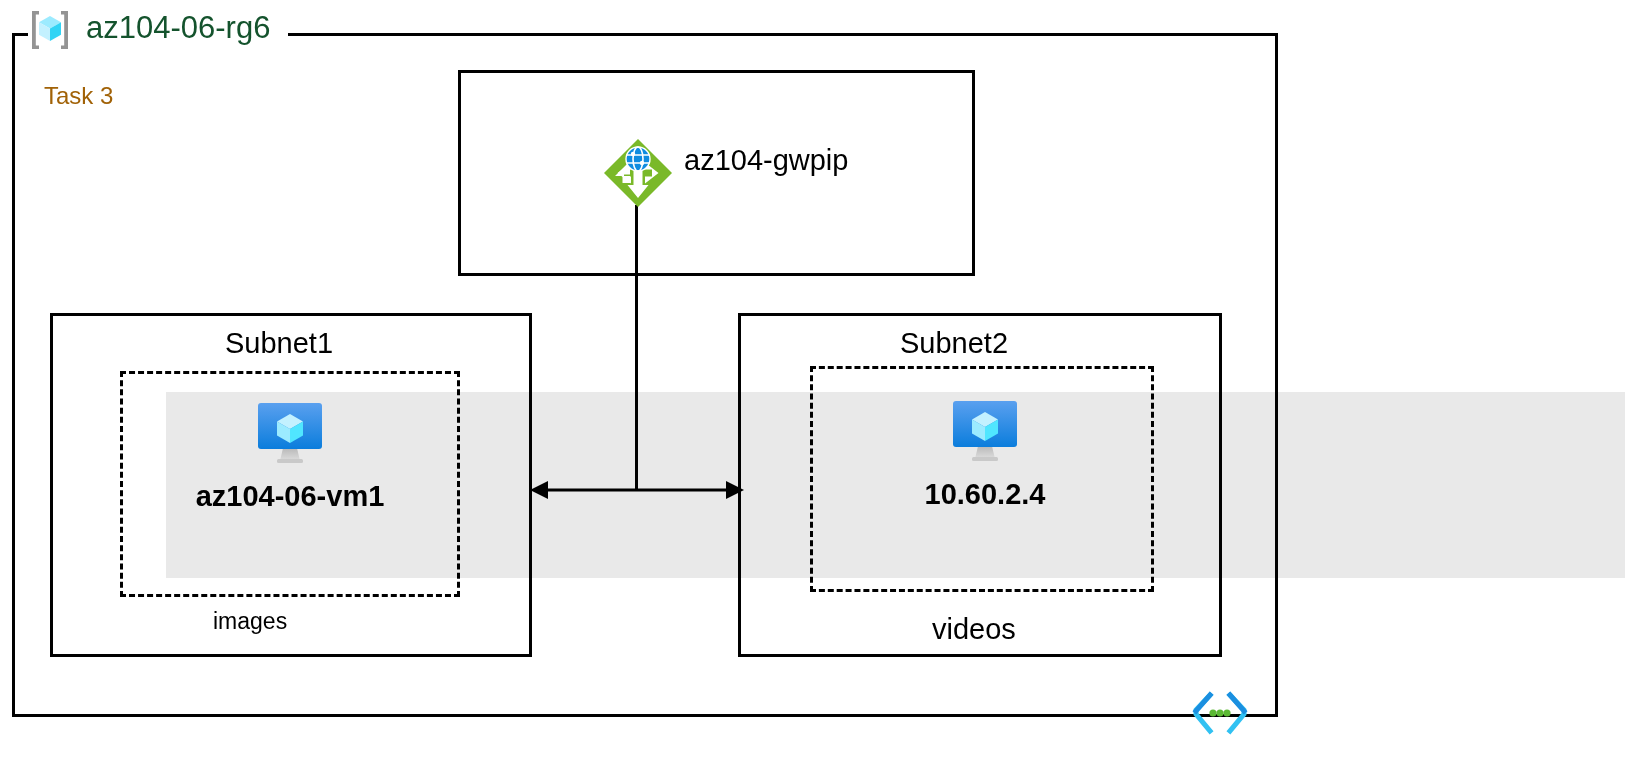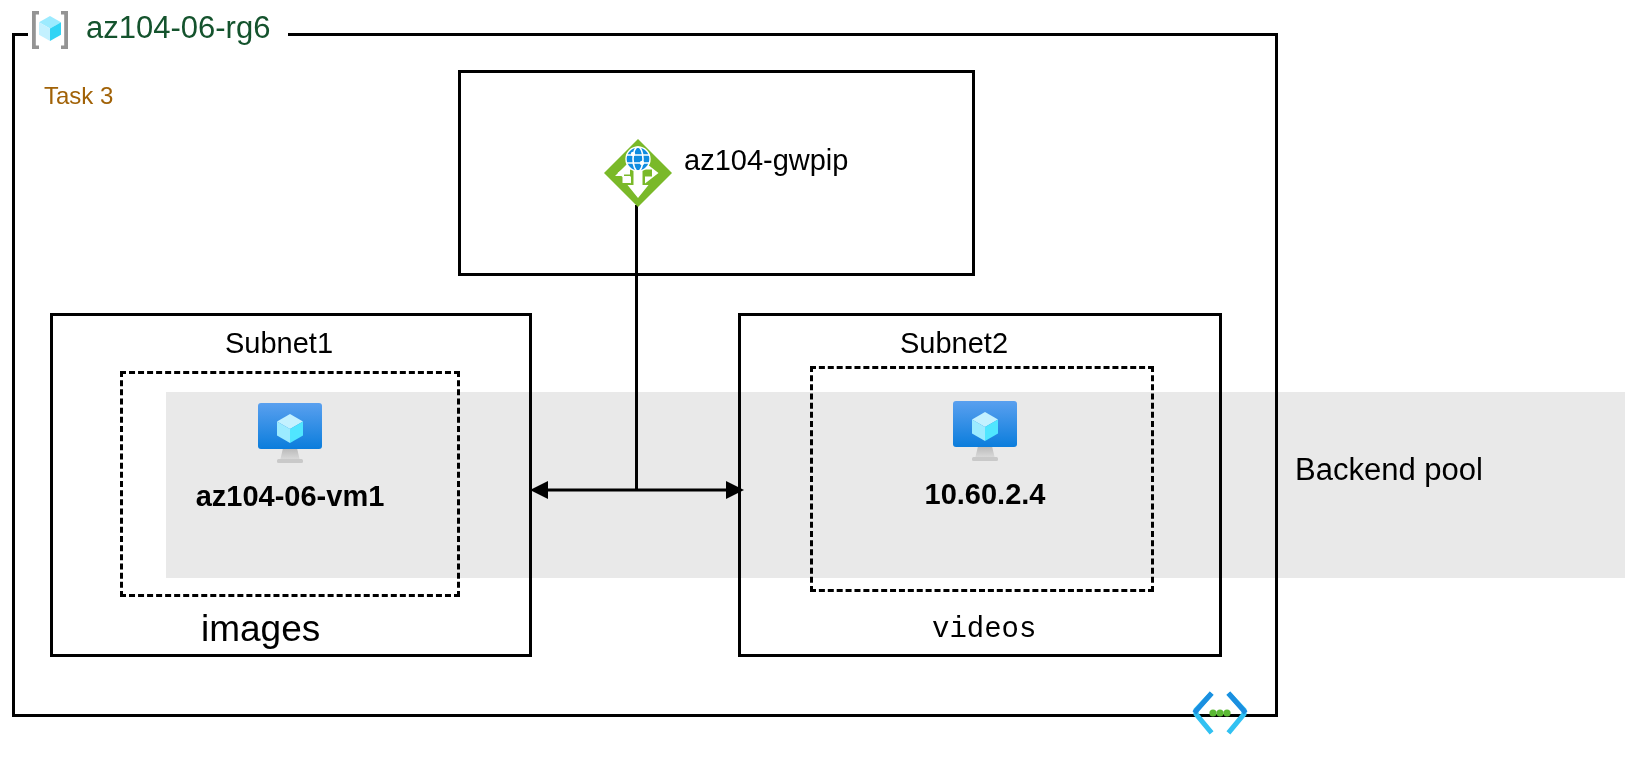--- a/index.html
+++ b/index.html
@@ -154,27 +154,27 @@
     left: 635px; top: 205px;
     width: 3px; height: 285px;
     background: #000;
     z-index: 3;
   }
 
   
   .subnet1-box   { left: 50px;  top: 313px; width: 482px; height: 344px; }
   .subnet1-title { left: 225px; top: 327px; }
   .subnet1-inner { left: 120px; top: 371px; width: 340px; height: 226px; }
-  .subnet1-tag   { left: 201px; top: 608px; font-size: 37px; }
+  .subnet1-tag   { left: 213px; top: 608px; font-size: 23px; }
 
   
   .subnet2-box   { left: 738px; top: 313px; width: 484px; height: 344px; }
   .subnet2-title { left: 900px; top: 327px; }
   .subnet2-inner { left: 810px; top: 366px; width: 344px; height: 226px; }
-  .subnet2-tag   { left: 932px; top: 613px; font-size: 29px; font-family: Liberation Mono, monospace; }
+  .subnet2-tag   { left: 932px; top: 613px; font-size: 29px; }
 
   
   .vm {
     position: absolute;
     text-align: center;
     z-index: 5;
     font-weight: bold;
   }
   .vm-icon {
     width: 78px;
@@ -211,21 +211,20 @@
     height: 44px;
     z-index: 6;
   }
 </style>
 </head>
 <body>
 
 <div id="stage">
 
   <div class="backend-band"></div>
-  <div class="backend-label">Backend pool</div>
 
   <div class="rg-border-top-left"></div>
   <div class="rg-border-top-right"></div>
   <div class="rg-border-left"></div>
   <div class="rg-border-right"></div>
   <div class="rg-border-bottom"></div>
 
   <div class="rg-icon">
     <svg viewBox="0 0 48 48" width="48" height="48">
 

